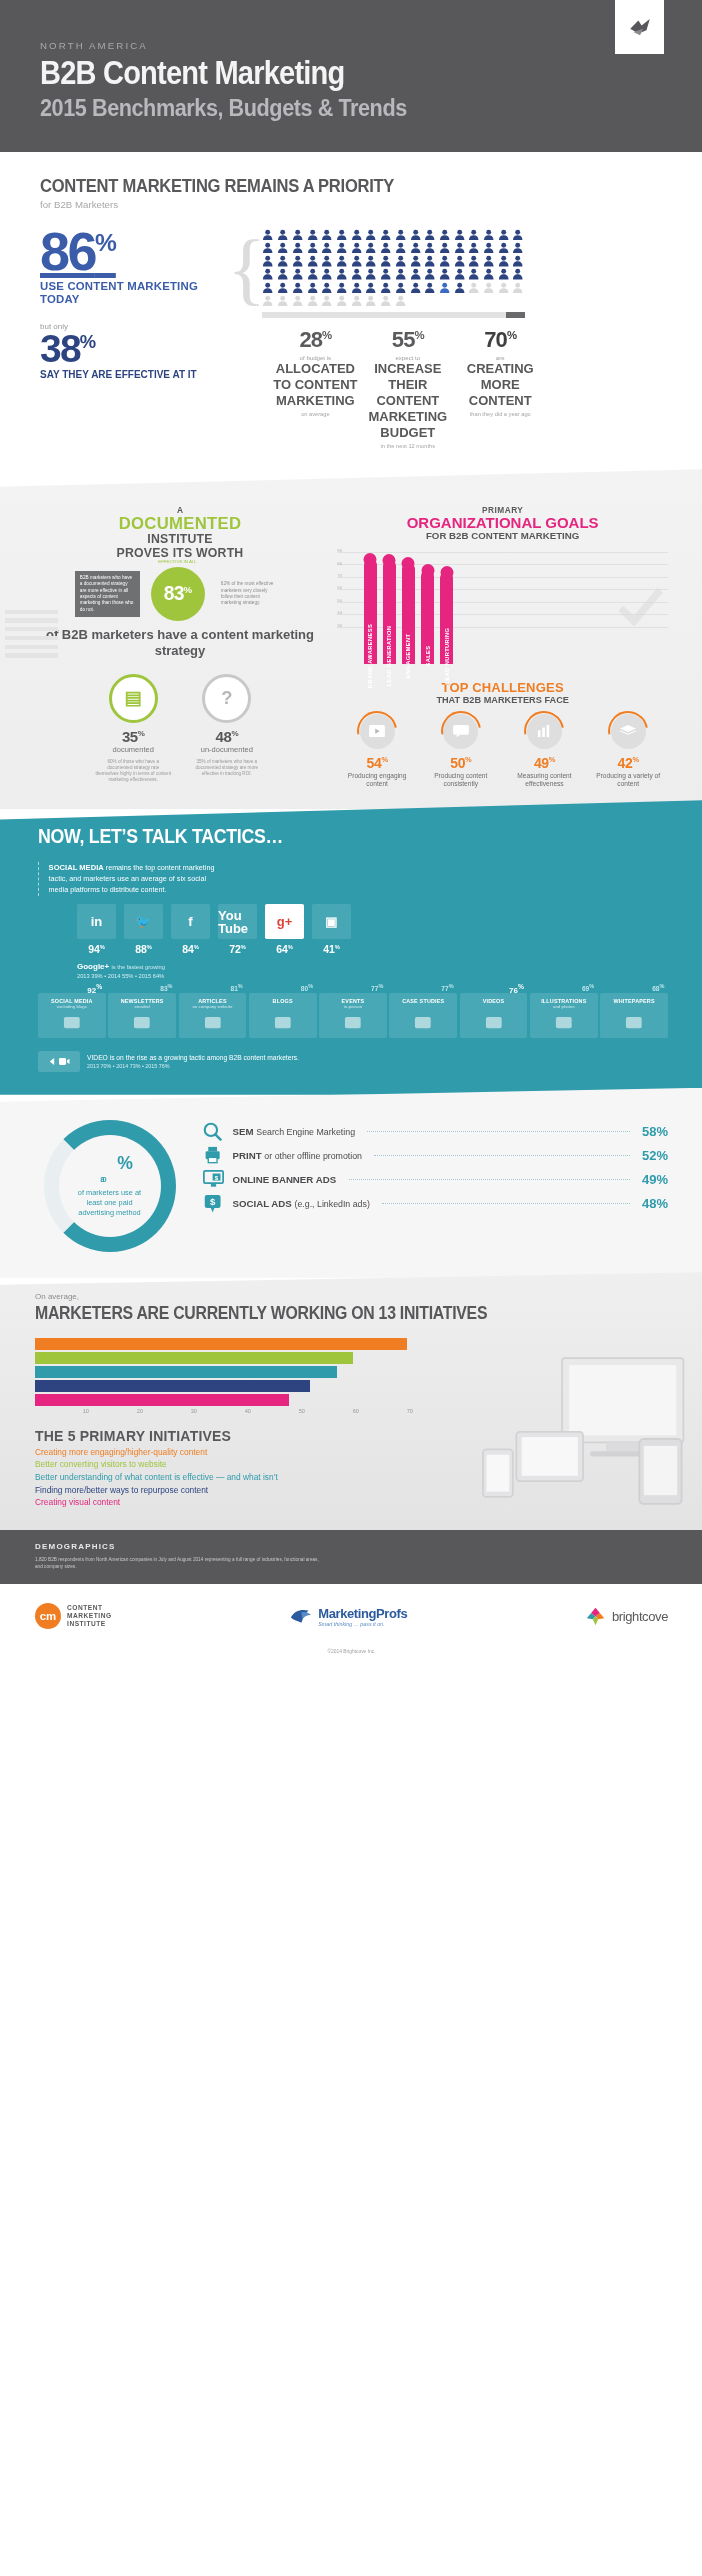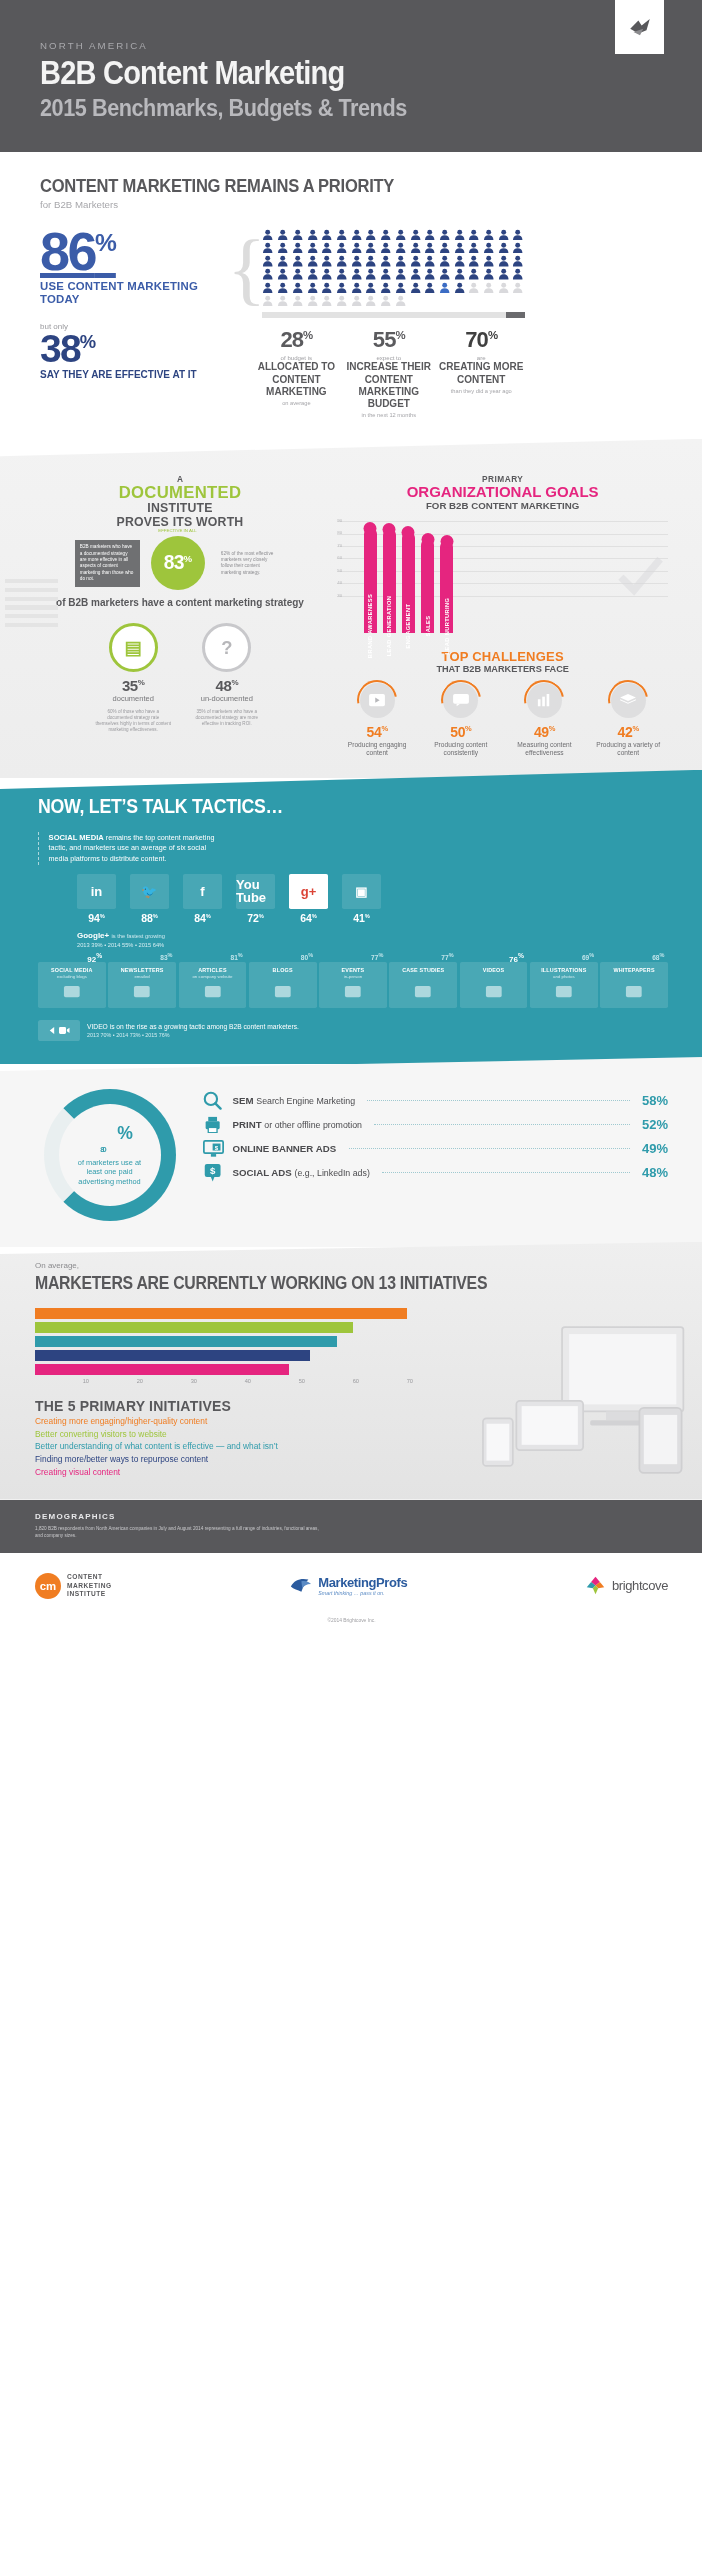--- a/index.html
+++ b/index.html
@@ -36,48 +36,48 @@
   .big38 sup { font-size:18.4px; vertical-align:super; }
   .lbl-navy { font-size:10px; font-weight:bold; color:#2d4481; line-height:1.12; margin-top:3.5px; }
   .s1-right { flex:1; padding-left:8.8px; position:relative; }
   .brace { position:absolute; left:-1.8px; top:7px; font-size:81px; color:#dcdcdc; font-weight:300; line-height:0.8;
            font-family:"Liberation Serif", serif; }
   .people { display:grid; grid-template-columns:repeat(18,1fr); gap:1.8px 1.8px; margin-left:24.6px; width:263px; }
   .p { width:11.4px; height:11.4px; }
   .p svg { width:11.4px; height:11.4px; display:block; }
   .meter { margin-left:24.6px; width:263px; height:6.1px; background:#e2e2e2; margin-top:6.1px; position:relative; }
   .meter i { position:absolute; right:0; top:0; height:6.1px; width:19.3px; background:#6a6a6d; }
-  .s1-stats { display:flex; margin-left:15px; width:272px; margin-top:10.5px; gap:5.3px; }
+  .s1-stats { display:flex; margin-left:34px; width:272px; margin-top:10.5px; gap:5.3px; }
   .stat { flex:1; text-align:center; }
   .stat .n { font-size:22px; font-weight:bold; color:#5b5b5e; letter-spacing:-0.9px; line-height:1; }
   .stat .n sup { font-size:11.4px; vertical-align:super; }
   .stat .n.lite { color:#404040; }
   .stat .pre { font-size:6.1px; color:#9e9ea2; margin-top:2.6px; }
-  .stat .cap { font-size:10px; font-weight:bold; color:#58585b; line-height:1.22; margin-top:0.9px; }
+  .stat .cap { font-size:13px; font-weight:bold; color:#58585b; line-height:1.22; margin-top:0.9px; }
   .stat .post { font-size:5.7px; color:#a5a5a9; margin-top:1.8px; }
 
   
   .s2 { background:linear-gradient(#f3f3f3,#ededed); padding:23px 35px 21px 35px; position:relative;
         clip-path:polygon(0 17.6px,100% 0,100% 100%,0 100%); margin-top:-5.3px; }
   .s2-row { display:flex; gap:12.3px; margin-top:12.3px; }
   .s2-left { width:290px; position:relative; }
   .doc-title { text-align:center; }
   .doc-a { font-size:8.3px; font-weight:bold; color:#58585b; }
   .doc-d { font-size:16.7px; font-weight:bold; color:#9ec53c; letter-spacing:0.3px; line-height:1.05; }
   .doc-p { font-size:12.3px; font-weight:bold; color:#58585b; letter-spacing:0.2px; }
   .bulb-wrap { display:flex; align-items:center; justify-content:center; margin-top:7px; position:relative; }
   .callout { width:65px; font-size:4.7px; color:#fff; background:#6f7072; padding:4.4px 5.3px; line-height:1.35; position:relative; }
   .callout.r { background:none; color:#8d8d91; width:70px; }
   .bulb { width:76px; text-align:center; position:relative; }
   .bulb .ring { width:54px; height:54px; border-radius:50%; background:#9ec53c; margin:0 auto;
                 display:flex; align-items:center; justify-content:center; position:relative; }
   .bulb .ring b { color:#fff; font-size:19.3px; letter-spacing:-0.9px; }
   .bulb .ring b sup { font-size:9.7px; }
   .bulb .arc { position:absolute; top:-8px; left:50%; transform:translateX(-50%); font-size:4.4px; color:#9ec53c; white-space:nowrap;}
-  .doc-under { text-align:center; font-size:10px; font-weight:bold; color:#58585b; line-height:1.25; margin-top:6.1px; }
+  .doc-under { text-align:center; font-size:13px; font-weight:bold; color:#58585b; line-height:1.25; margin-top:6.1px; }
   .circles { display:flex; justify-content:center; gap:17.6px; margin-top:14px; }
   .circ { text-align:center; width:76px; }
   .circ .o { width:49px; height:49px; border-radius:50%; border:3.5px solid #9ec53c; margin:0 auto;
              display:flex; align-items:center; justify-content:center; background:#fff; }
   .circ.gray .o { border-color:#c8c8cb; }
   .circ .o span { font-size:18.4px; color:#9ec53c; font-weight:bold; }
   .circ.gray .o span { color:#b7b7ba; }
   .circ .n { font-size:15px; font-weight:bold; color:#58585b; margin-top:5.3px; letter-spacing:-0.4px; }
   .circ .n sup { font-size:8px; }
   .circ .c { font-size:7.5px; color:#77777a; }
@@ -117,21 +117,21 @@
 
   
   .s3 { background:#2f9bab; padding:26px 35px 23px 38px; color:#fff; position:relative;
         clip-path:polygon(0 19.3px,100% 0,100% 100%,0 100%); margin-top:-8.8px; }
   .s3 h2 { font-size:19.3px; font-weight:bold; letter-spacing:-0.3px;
            font-family:"Liberation Sans Narrow","Liberation Sans",sans-serif; transform:scaleX(0.92); transform-origin:left; }
   .sm-note { margin-top:14px; display:flex; gap:8.8px; align-items:flex-start; }
   .sm-note .bar1 { width:1.8px; background:rgba(255,255,255,.45); align-self:stretch; border-left:0.9px dashed rgba(255,255,255,.6); background:none;}
   .sm-note p { font-size:7.2px; line-height:1.5; max-width:167px; }
   .sm-note p b { font-size:7.6px; }
-  .social-row { display:flex; gap:14px; margin-top:8.8px; margin-left:39px; }
+  .social-row { display:flex; gap:8px; margin-top:8.8px; margin-left:39px; }
   .sq { width:39px; }
   .sq .box { height:35px; background:rgba(255,255,255,.12); display:flex; align-items:center; justify-content:center; border-radius:1.8px;}
   .sq.hl .box { background:#fff; }
   .sq .pc { text-align:center; font-size:10.5px; font-weight:bold; margin-top:3.5px; }
   .sq .pc sup { font-size:5.7px; }
   .sq.hl .pc { color:#fff; }
   .gplus { margin-top:7px; margin-left:39px; font-size:8px; }
   .gplus .tiny { font-size:5.7px; color:#cfeaef; }
   .gplus .trend { font-size:5.7px; color:#d5eef2; margin-top:1.8px; }
   .tactics { display:flex; gap:2.6px; margin-top:14px; }

